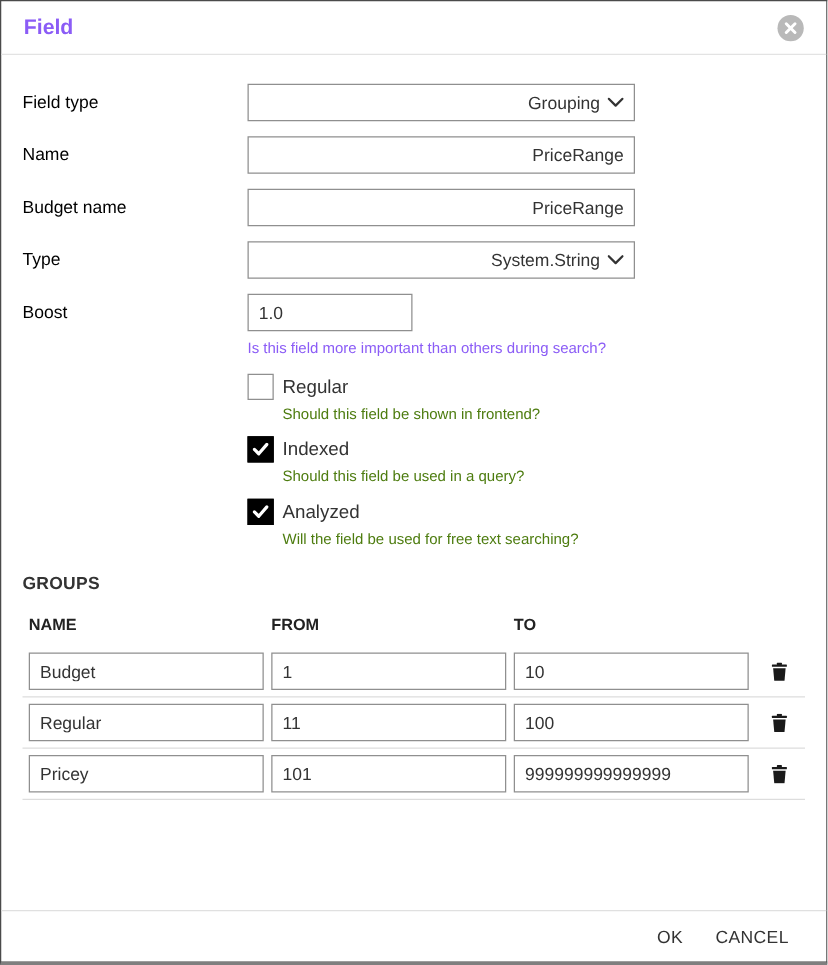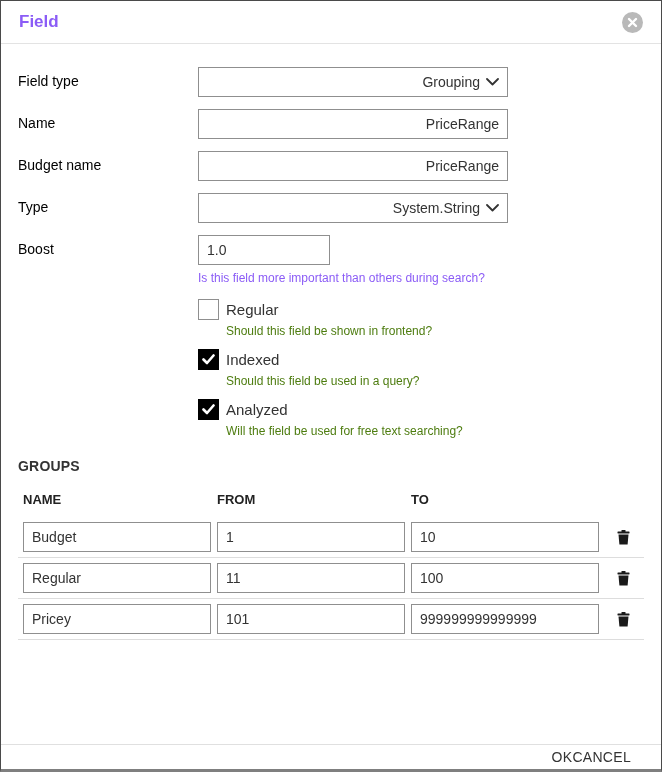--- a/index.html
+++ b/index.html
@@ -86,24 +86,24 @@
   .group-row:first-of-type { border-top: 1px solid #ddd; }
   .cell-input { width: 188px; flex: 0 0 188px; }
   .trash-btn {
     margin-left: auto; margin-right: 10px;
     background: none; border: none; cursor: pointer;
     display: flex; align-items: center; padding: 4px;
   }
   
   .dialog-footer {
     margin-top: auto; flex: 0 0 auto;
-    height: 25px;
+    height: 41px;
     border-top: 1px solid #e0e0e0;
     display: flex; align-items: center; justify-content: flex-end;
-    padding-right: 30px;
+    gap: 26px; padding-right: 30px;
   }
   .footer-btn {
     background: none; border: none; cursor: pointer;
     font-family: inherit; font-size: 14px; color: #333; letter-spacing: 0.3px;
   }
 </style>
 </head>
 <body>
 
 <div class="dialog">

